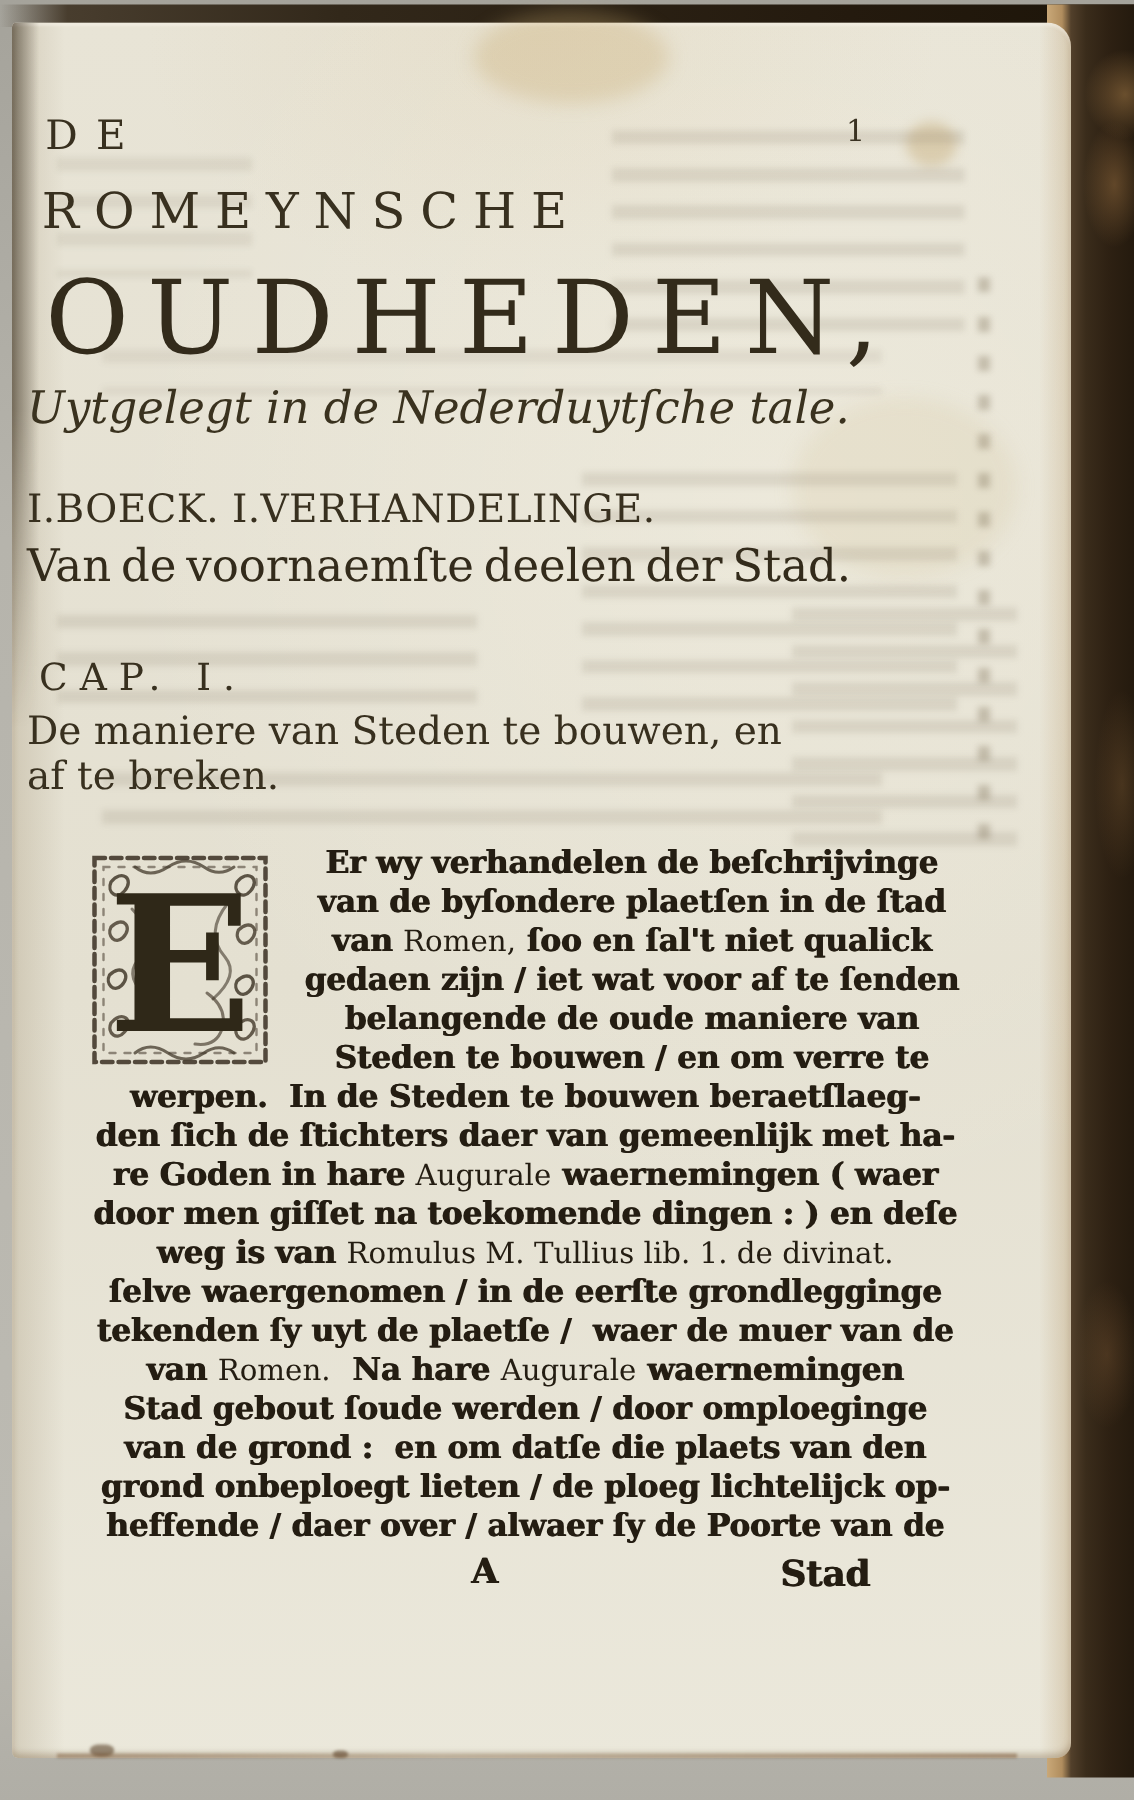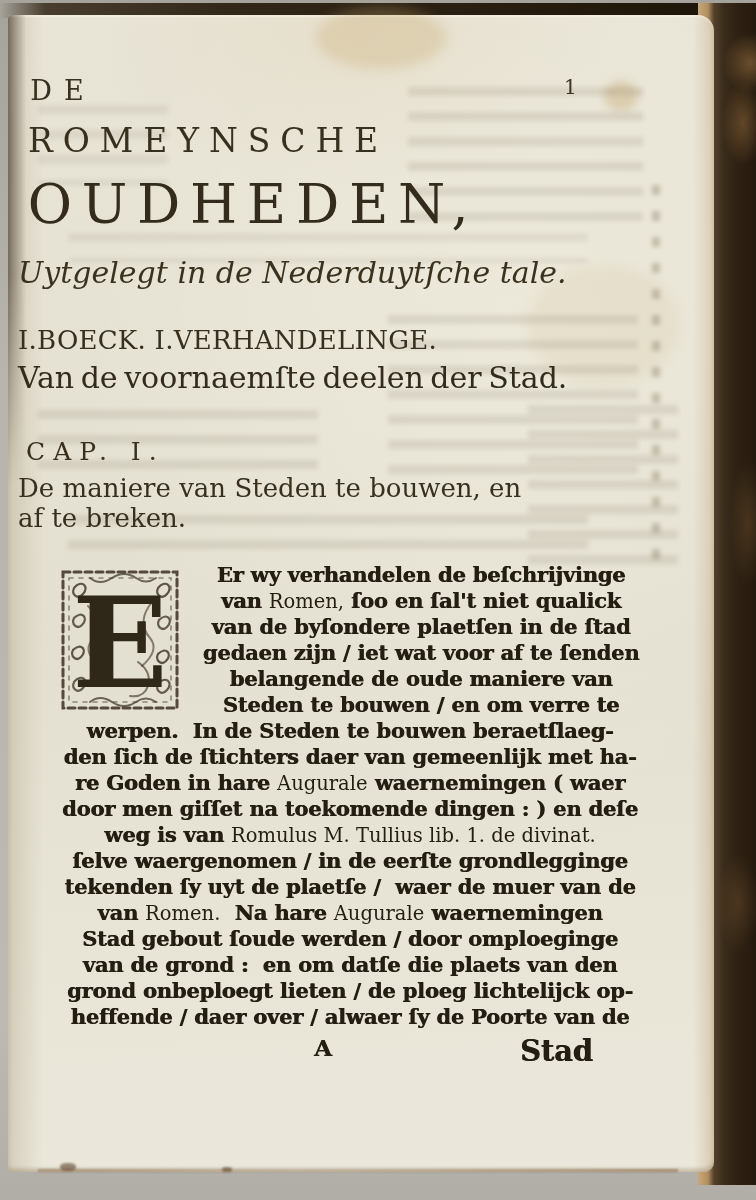--- a/index.html
+++ b/index.html
@@ -50,38 +50,38 @@
   .ghost{
     position:absolute; filter:blur(2px); pointer-events:none;
     background:repeating-linear-gradient(180deg, rgba(122,110,88,.15) 0 9px, rgba(122,110,88,0) 9px 25px);
   }
   .ghost.gv{background:repeating-linear-gradient(180deg, rgba(110,95,70,.30) 0 10px, rgba(110,95,70,0) 10px 26px);}
   
   .center{position:absolute; left:10px; width:580px; text-align:left; color:#38301f;}
   .hdr-de{top:60px; font-size:27px; letter-spacing:.45em; text-indent:.45em;}
   .pageno{position:absolute; left:556px; top:60px; font-size:20px; color:#3a3222;}
   .hdr-rom{top:106px; font-size:33px; letter-spacing:.30em; text-indent:.30em;}
-  .hdr-oud{top:158px; font-size:54px; letter-spacing:.18em; text-indent:.18em; color:#332b1b;}
+  .hdr-oud{top:158px; font-size:68px; letter-spacing:.18em; text-indent:.18em; color:#332b1b;}
   .hdr-ital{top:240px; font-size:30px; font-style:italic; color:#3a321f;}
   .hdr-boeck{top:310px; font-size:26px; letter-spacing:.01em;}
   .hdr-vande{top:345px; font-size:30px; word-spacing:-3px; color:#332b1b;}
   .hdr-cap{top:422px; font-size:25px; letter-spacing:.32em; text-indent:.32em;}
   .hdr-maniere{top:458px; font-size:26px; line-height:30px;}
   
   .body-text{
     position:absolute; left:44px; top:547px; width:596px;
     font-size:21px; font-weight:bold; color:#241d12; letter-spacing:-0.2px;text-align:center;
   }
   .body-line{height:26px; line-height:26px; white-space:pre; text-shadow:.6px 0 0 currentColor;}
   .body-line.indent{padding-left:142px;}
   .seg-rm{font-weight:normal; font-size:.93em; text-shadow:none; letter-spacing:0;}
   .seg-it{font-weight:normal; font-size:.93em; text-shadow:none; letter-spacing:0;}
   .sig-row{position:relative; height:28px; margin-top:4px;}
   .sig-a{position:absolute; left:262px; font-size:23px; font-weight:bold; text-shadow:.6px 0 0 currentColor;}
-  .catchword{position:absolute; left:468px; font-size:29px; font-weight:bold; text-shadow:.6px 0 0 currentColor;}
+  .catchword{position:absolute; left:468px; font-size:24px; font-weight:bold; text-shadow:.6px 0 0 currentColor;}
   
   .dropcap{position:absolute; left:52px; top:551px; width:122px; height:148px;}
   .bottom-speck1{left:52px; top:1148px; width:16px; height:8px;}
   .bottom-speck2{left:214px; top:1152px; width:10px; height:5px;}
   .bottom-edge-line{position:absolute; left:30px; top:1154px; width:640px; height:3px;
     background:linear-gradient(to right, rgba(110,70,35,.4), rgba(110,70,35,.15) 40%, rgba(110,70,35,.45));
     filter:blur(1px);}
 </style>
 </head>
 <body>
@@ -140,22 +140,22 @@
           <path d="M92,36 q-16,20 -2,36 q10,12 -8,28" stroke-width="2" opacity=".6"></path>
           <path d="M78,96 q14,10 10,24 q-4,12 -18,10" stroke-width="2" opacity=".65"></path>
         </g>
         <text x="60" y="121" text-anchor="middle" font-family="DejaVu Serif, Liberation Serif, serif" font-size="126" font-weight="bold" fill="#2f2818">E</text>
       </svg>
     </div>
 
     <div class="body-text">
 
       <div class="body-line indent"><span class="seg-bl">Er wy verhandelen de beſchrijvinge</span></div>
+        <div class="body-line indent"><span class="seg-bl">van de byſondere plaetſen in de ſtad</span></div>
         <div class="body-line indent"><span class="seg-bl">van </span><span class="seg-rm">Romen,</span><span class="seg-bl"> ſoo en ſal't niet qualick</span></div>
-        <div class="body-line indent"><span class="seg-bl">van de byſondere plaetſen in de ſtad</span></div>
         <div class="body-line indent"><span class="seg-bl">gedaen zijn / iet wat voor af te ſenden</span></div>
         <div class="body-line indent"><span class="seg-bl">belangende de oude maniere van</span></div>
         <div class="body-line indent"><span class="seg-bl">Steden te bouwen / en om verre te</span></div>
         <div class="body-line"><span class="seg-bl">werpen.  In de Steden te bouwen beraetſlaeg-</span></div>
         <div class="body-line"><span class="seg-bl">den ſich de ſtichters daer van gemeenlijk met ha-</span></div>
         <div class="body-line"><span class="seg-bl">re Goden in hare </span><span class="seg-rm">Augurale</span><span class="seg-bl"> waernemingen ( waer</span></div>
         <div class="body-line"><span class="seg-bl">door men giſſet na toekomende dingen : ) en deſe</span></div>
         <div class="body-line"><span class="seg-bl">weg is van </span><span class="seg-rm">Romulus </span><span class="seg-it">M. Tullius lib. 1. de divinat.</span></div>
         <div class="body-line"><span class="seg-bl">ſelve waergenomen / in de eerſte grondlegginge</span></div>
         <div class="body-line"><span class="seg-bl">tekenden ſy uyt de plaetſe /  waer de muer van de</span></div>

